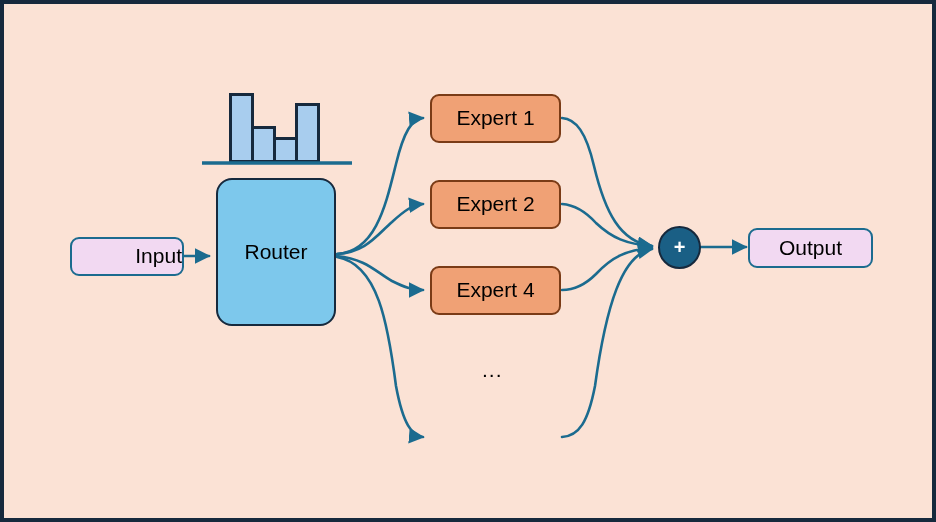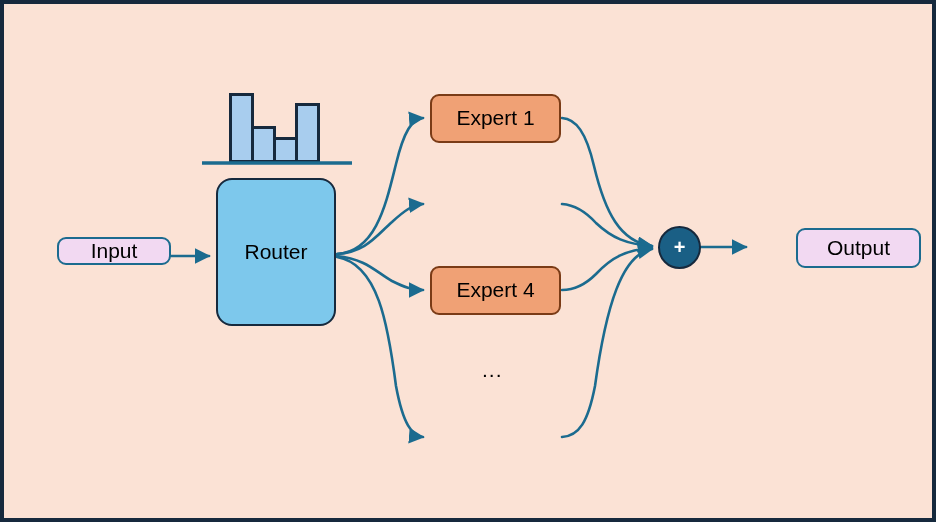--- a/index.html
+++ b/index.html
@@ -108,41 +108,44 @@
   <svg class="hist" style="left:196px; top:84px;" width="156" height="80" viewBox="0 0 156 80" xmlns="http://www.w3.org/2000/svg">
     <g stroke="#16293d" stroke-width="3" fill="#a8cdee">
       <rect x="30.5" y="6.5" width="22" height="67"></rect>
       <rect x="52.5" y="39.5" width="22" height="34"></rect>
       <rect x="74.5" y="50.5" width="22" height="23"></rect>
       <rect x="96.5" y="16.5" width="22" height="57"></rect>
     </g>
     <line x1="2" y1="75" x2="152" y2="75" stroke="#1b6b8f" stroke-width="3.5"></line>
   </svg>
 
-  <div class="node io-box" style="left:53px; top:233px; width:114px; height:28px;">
+  <div class="node io-box" style="left:66px; top:233px; width:114px; height:39px;justify-content:flex-end;">
     <span>Input</span>
   </div>
 
   <div class="node router-box" style="left:212px; top:174px; width:120px; height:148px;">
     <span>Router</span>
   </div>
 
   <div class="node expert-box" style="left:426px; top:90px; width:131px; height:49px;">
     <span>Expert 1</span>
   </div>
 
+  <div class="node expert-box" style="left:426px; top:176px; width:131px; height:49px;">
+    <span>Expert 2</span>
+  </div>
 
   <div class="node expert-box" style="left:426px; top:262px; width:131px; height:49px;">
     <span>Expert 4</span>
   </div>
 
   <div class="ellipsis" style="left:478px; top:354px;">...</div>
 
 
   <div class="node sum-node" style="left:654px; top:222px; width:43px; height:43px;">
     <span>+</span>
   </div>
 
-  <div class="node io-box" style="left:744px; top:224px; width:125px; height:40px;margin-left:48px;">
+  <div class="node io-box" style="left:744px; top:224px; width:125px; height:40px;">
     <span>Output</span>
   </div>
 
 </div>
 
 </body></html>

